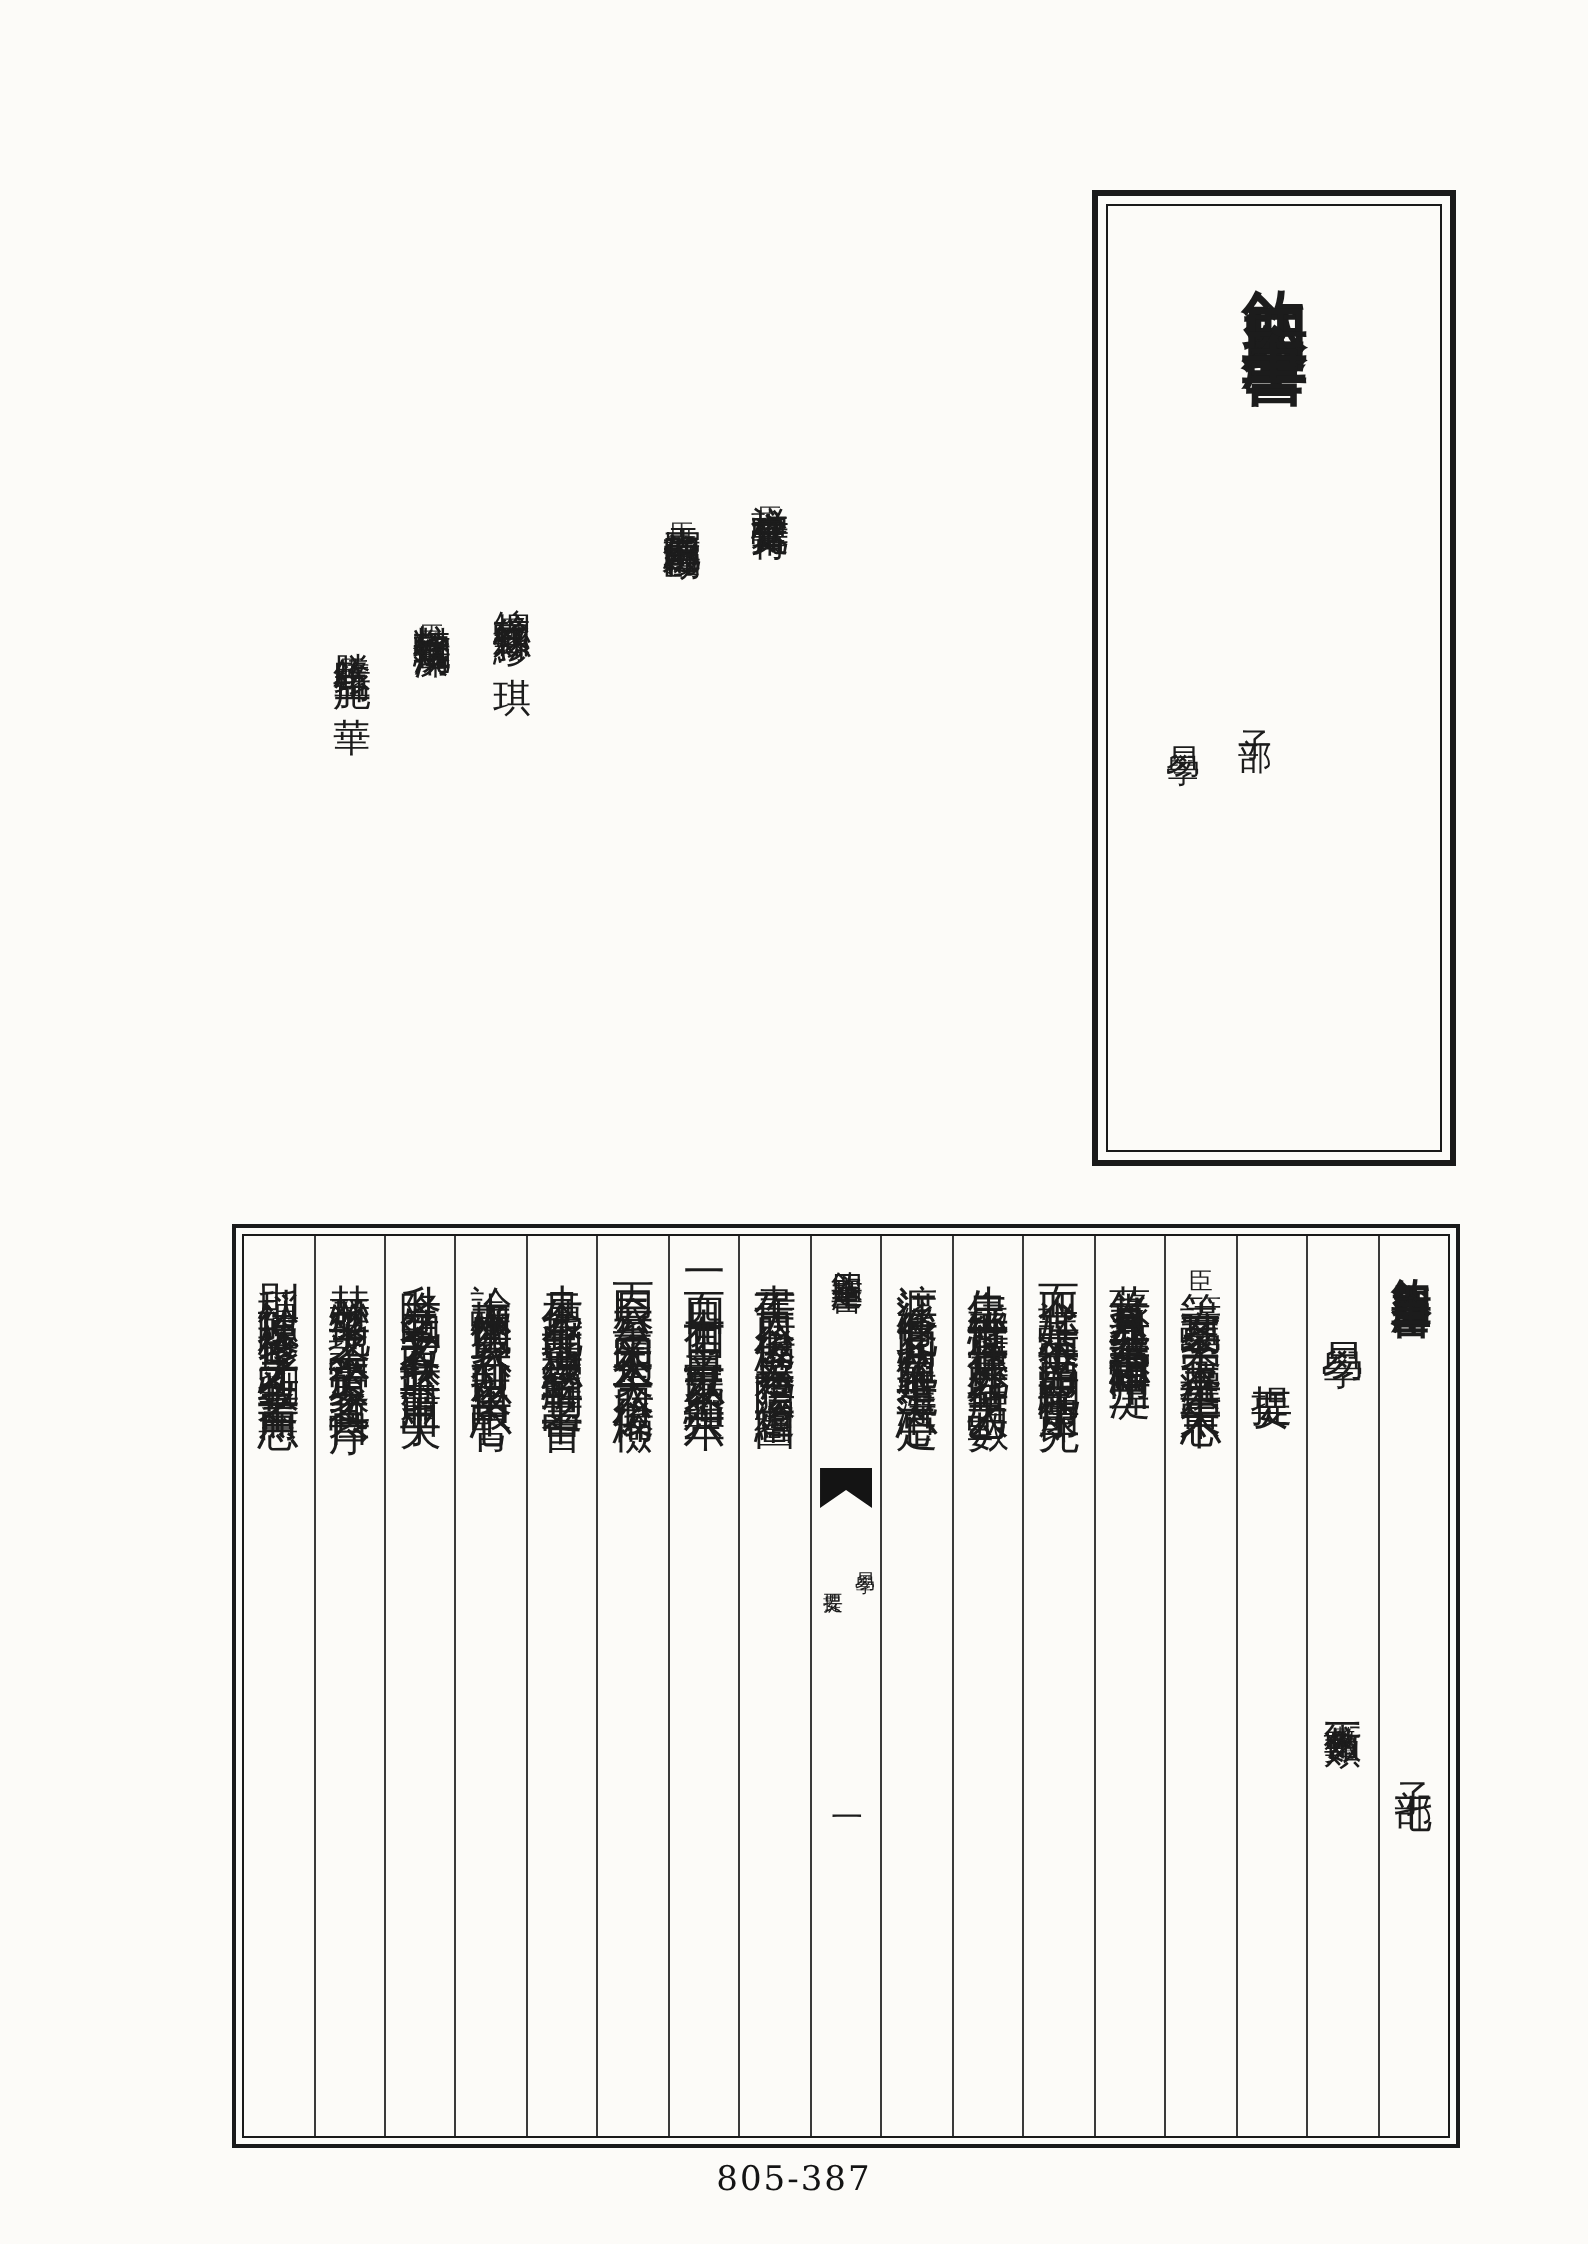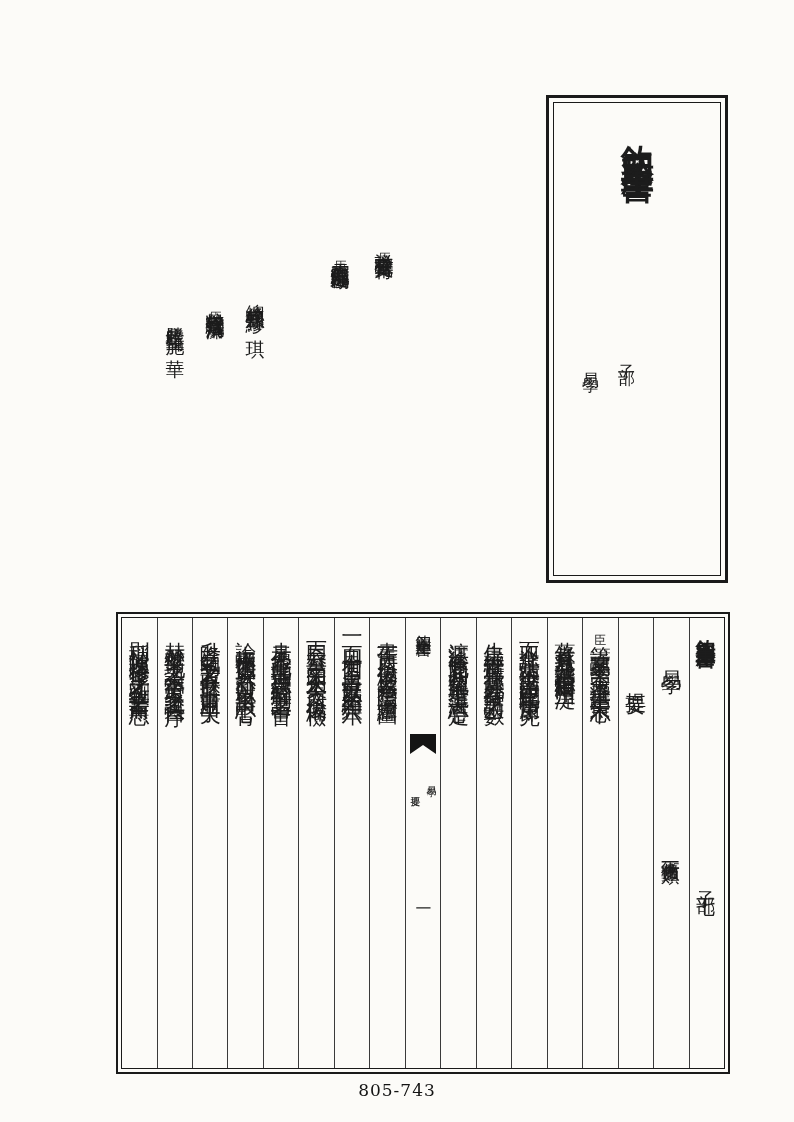--- a/index.html
+++ b/index.html
@@ -180,15 +180,15 @@
       <div class="col">
         <div class="v coltext">赫赫發乎地之語全本於道家之說其自序</div>
       </div>
       <div class="col">
         <div class="v coltext">則稱於陳摶穆修李之才劉牧之書薰而思</div>
       </div>
 
     </div>
   </div>
 
-  <div class="page-number">805-743</div>
+  <div class="page-number">805-387</div>
 
 </div>
 
 </body></html>

